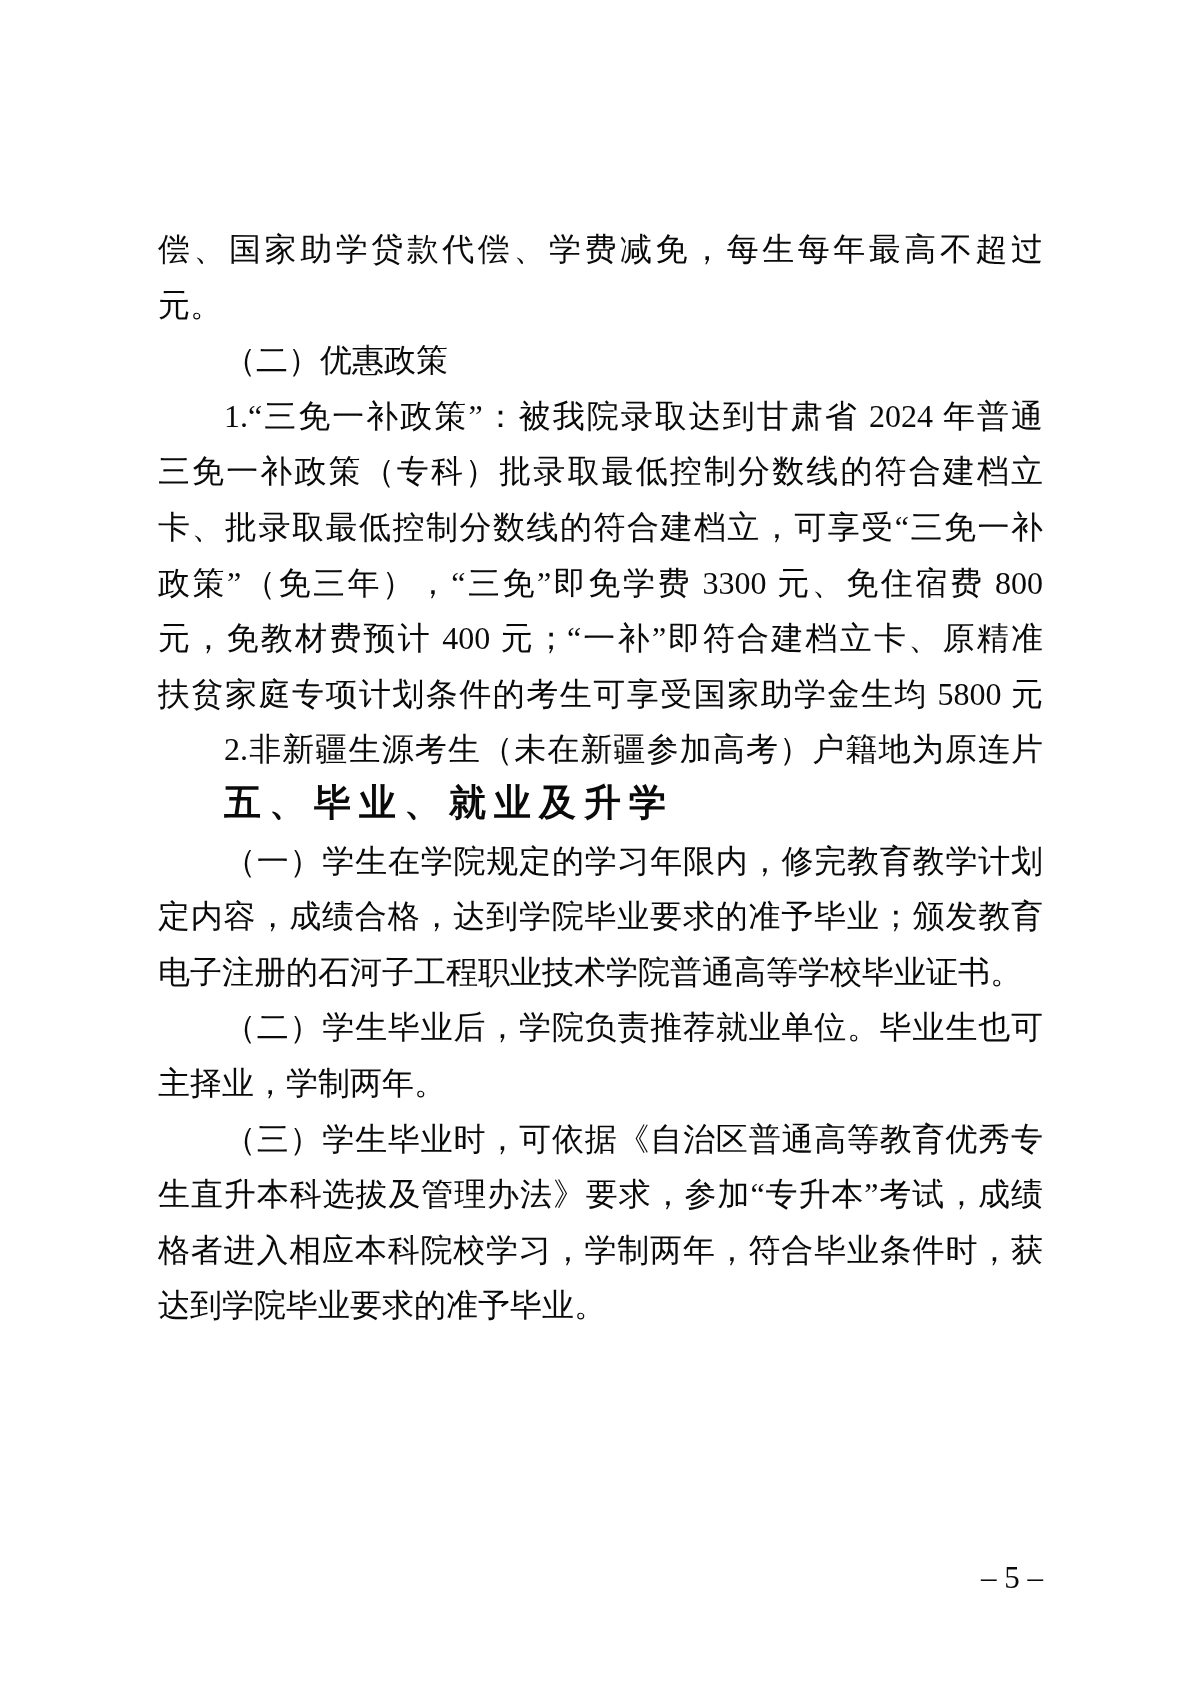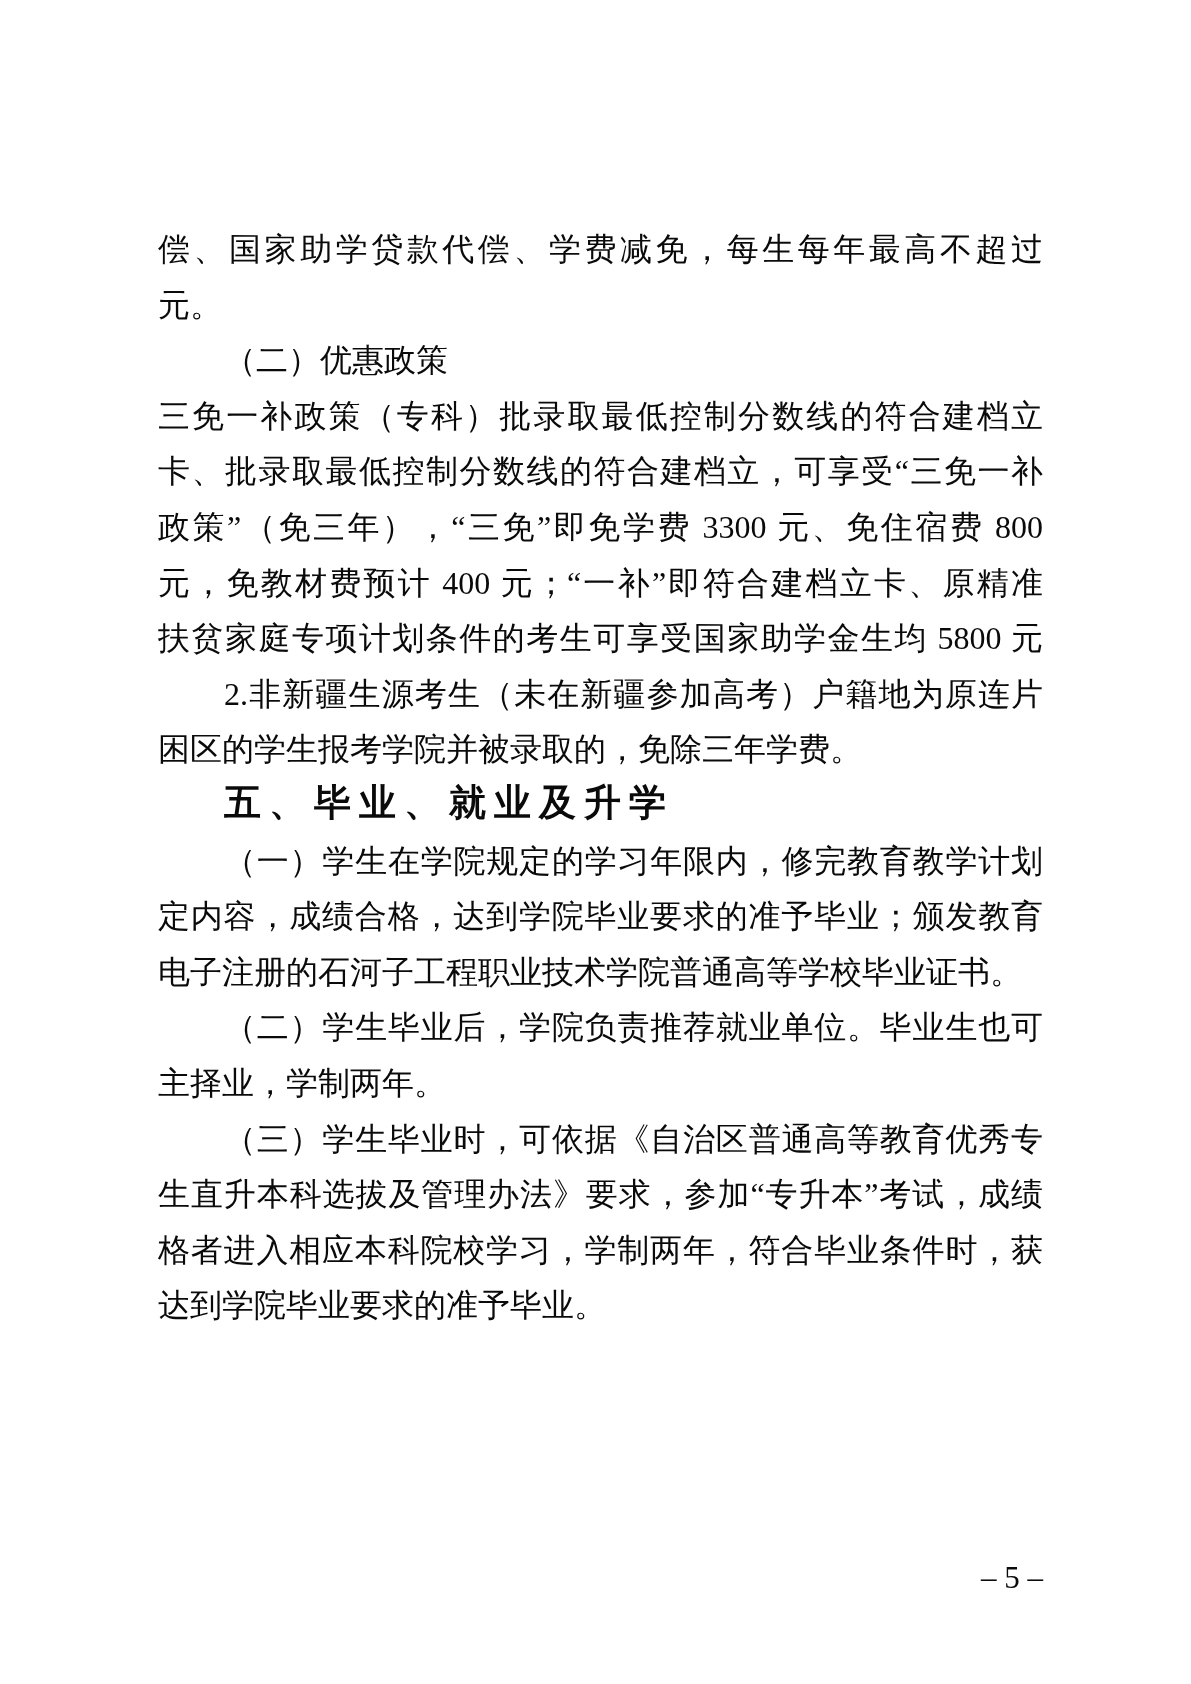--- a/index.html
+++ b/index.html
@@ -70,27 +70,27 @@
   }
 </style>
 </head>
 <body>
 
 <div class="page">
   <div class="content">
     <div class="line j">偿、国家助学贷款代偿、学费减免，每生每年最高不超过 16000</div>
     <div class="line e">元。</div>
     <div class="line e i">（二）优惠政策</div>
+    <div class="line j i">1.“三免一补政策”：被我院录取达到甘肃省 2024 年普通</div>
     <div class="line j">三免一补政策（专科）批录取最低控制分数线的符合建档立</div>
     <div class="line j">卡、批录取最低控制分数线的符合建档立，可享受“三免一补</div>
     <div class="line j">政策”（免三年），“三免”即免学费 3300 元、免住宿费 800</div>
     <div class="line j">元，免教材费预计 400 元；“一补”即符合建档立卡、原精准</div>
     <div class="line j">扶贫家庭专项计划条件的考生可享受国家助学金生均 5800 元</div>
     <div class="line j i">2.非新疆生源考生（未在新疆参加高考）户籍地为原连片特</div>
-    <div class="line e">困区的学生报考学院并被录取的，免除三年学费。</div>
     <div class="line e i h">五、毕业、就业及升学</div>
     <div class="line j i">（一）学生在学院规定的学习年限内，修完教育教学计划规</div>
     <div class="line j">定内容，成绩合格，达到学院毕业要求的准予毕业；颁发教育部</div>
     <div class="line e">电子注册的石河子工程职业技术学院普通高等学校毕业证书。</div>
     <div class="line j i">（二）学生毕业后，学院负责推荐就业单位。毕业生也可自</div>
     <div class="line e">主择业，学制两年。</div>
     <div class="line j i">（三）学生毕业时，可依据《自治区普通高等教育优秀专科</div>
     <div class="line j">生直升本科选拔及管理办法》要求，参加“专升本”考试，成绩合</div>
     <div class="line j">格者进入相应本科院校学习，学制两年，符合毕业条件时，获取</div>
     <div class="line e">达到学院毕业要求的准予毕业。</div>

